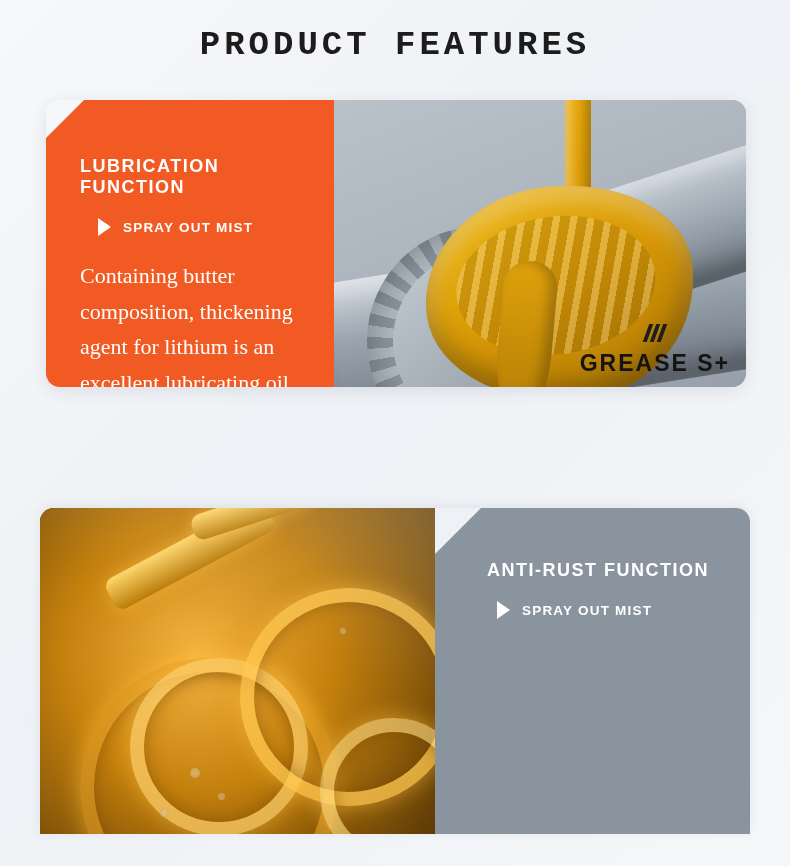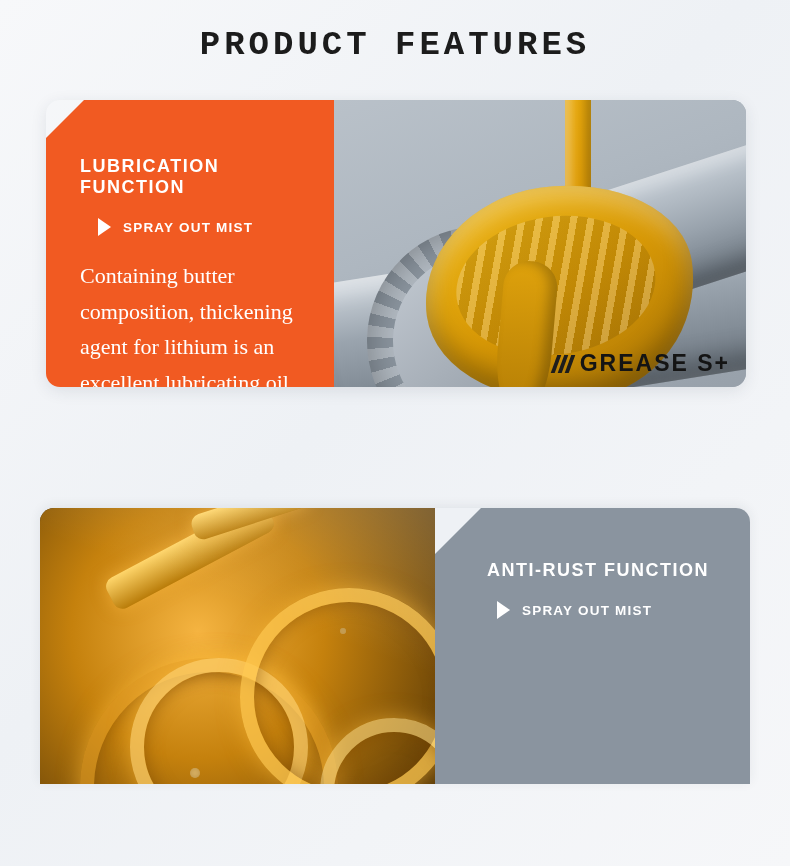--- a/index.html
+++ b/index.html
@@ -53,21 +53,21 @@
     overflow: hidden;
     background: #9aa3ae;
   }
 
   
   .panel-bottom {
     position: absolute;
     left: 40px;
     top: 508px;
     width: 710px;
-    height: 276px;
+    height: 326px;
     border-radius: 14px 14px 0 0;
     overflow: hidden;
     display: flex;
     box-shadow: 0 -2px 12px rgba(40,50,70,0.08);
   }
   .panel-bottom .img-col {
     width: 395px;
     position: relative;
     overflow: hidden;
     background: #3a2a10;
@@ -131,20 +131,21 @@
 
   
   .brand-lockup {
     position: absolute;
     right: 16px;
     bottom: 10px;
     display: flex;
     align-items: center;
     gap: 8px;
     z-index: 6;
+    flex-direction: column;
   }
   .brand-slashes {
     display: flex;
     gap: 3px;
   }
   .brand-slashes i {
     display: block;
     width: 4px;
     height: 18px;
     background: #1d1d1d;

